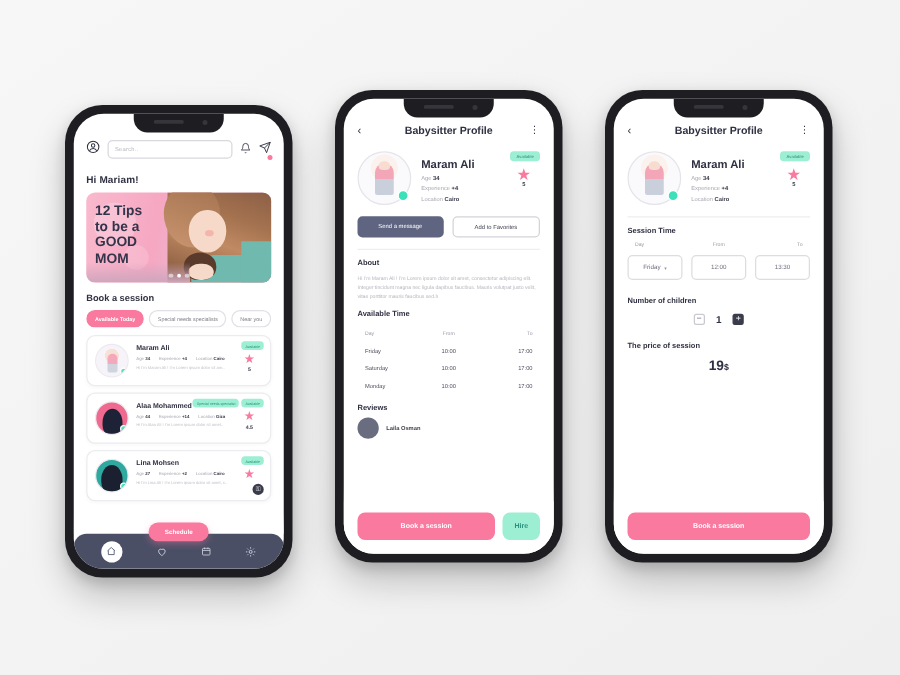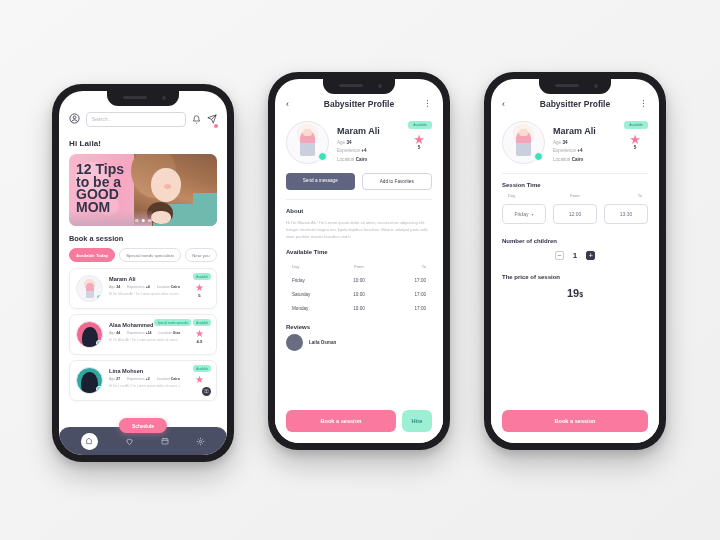--- a/index.html
+++ b/index.html
@@ -58,21 +58,21 @@
     border-radius: 50% 50% 45% 45%; background: #5a3b2b; }
   .banner .babyface { position: absolute; right: 31%; bottom: 2px; width: 20px; height: 13px;
     border-radius: 45%; background: #f6d9c8; }
   .banner .teal { position: absolute; right: 2px; bottom: 0; width: 42%; height: 30%;
     background: #6fb9ae; border-radius: 18px 0 0 0; }
   .banner .teal2 { position: absolute; right: 0; bottom: 0; width: 16%; height: 46%;
     background: #6fb9ae; }
   .banner .grass { position: absolute; left: 0; bottom: 0; width: 56%; height: 16px;
     background: linear-gradient(0deg,#cfa6bd,rgba(207,166,189,0)); }
   .banner-txt { position: absolute; left: 7px; top: 9px; z-index: 4;
-    font-size: 14px; font-weight: 700; color: #33344a; line-height: 12.5px; }
+    font-size: 11px; font-weight: 700; color: #33344a; line-height: 12.5px; }
   .dots { position: absolute; left: 50%; transform: translateX(-50%); bottom: 4px;
     display: flex; gap: 3px; z-index: 5; }
   .dots i { width: 3.5px; height: 3.5px; border-radius: 50%; background: rgba(255,255,255,.55); }
   .dots i.on { background: #fff; }
 
   .sec-title { font-size: 7.4px; font-weight: 700; color: #2f3142; margin: 8px 0 5px; }
   .chips { display: flex; gap: 4px; overflow: hidden; }
   .chip { font-size: 4.3px; color: #7c7c88; border: 1px solid #e0e0e6; border-radius: 9px;
     padding: 3.5px 6px; white-space: nowrap; background: #fff; }
   .chip.on { background: #f9799f; color: #fff; border-color: #f9799f; font-weight: 600; }
@@ -223,21 +223,21 @@
           </span>
           <span class="ic" style="position:relative">
             <svg width="10" height="10" viewBox="0 0 24 24" fill="none" stroke="#2f3142" stroke-width="1.8" stroke-linejoin="round">
                 <path d="M22 2 11 13"></path>
                 <path d="M22 2 15 22l-4-9-9-4z"></path>
               </svg>
             <i class="dot-badge"></i>
           </span>
         </div>
 
-        <div class="greet">Hi Laila!</div>
+        <div class="greet">Hi Mariam!</div>
 
         <div class="banner">
           <i class="blob b1"></i>
             <i class="blob b2"></i>
           <i class="hair"></i>
             <i class="hair2"></i>
             <i class="face"></i>
             <i class="cheek"></i>
           <i class="teal"></i>
             <i class="teal2"></i>

